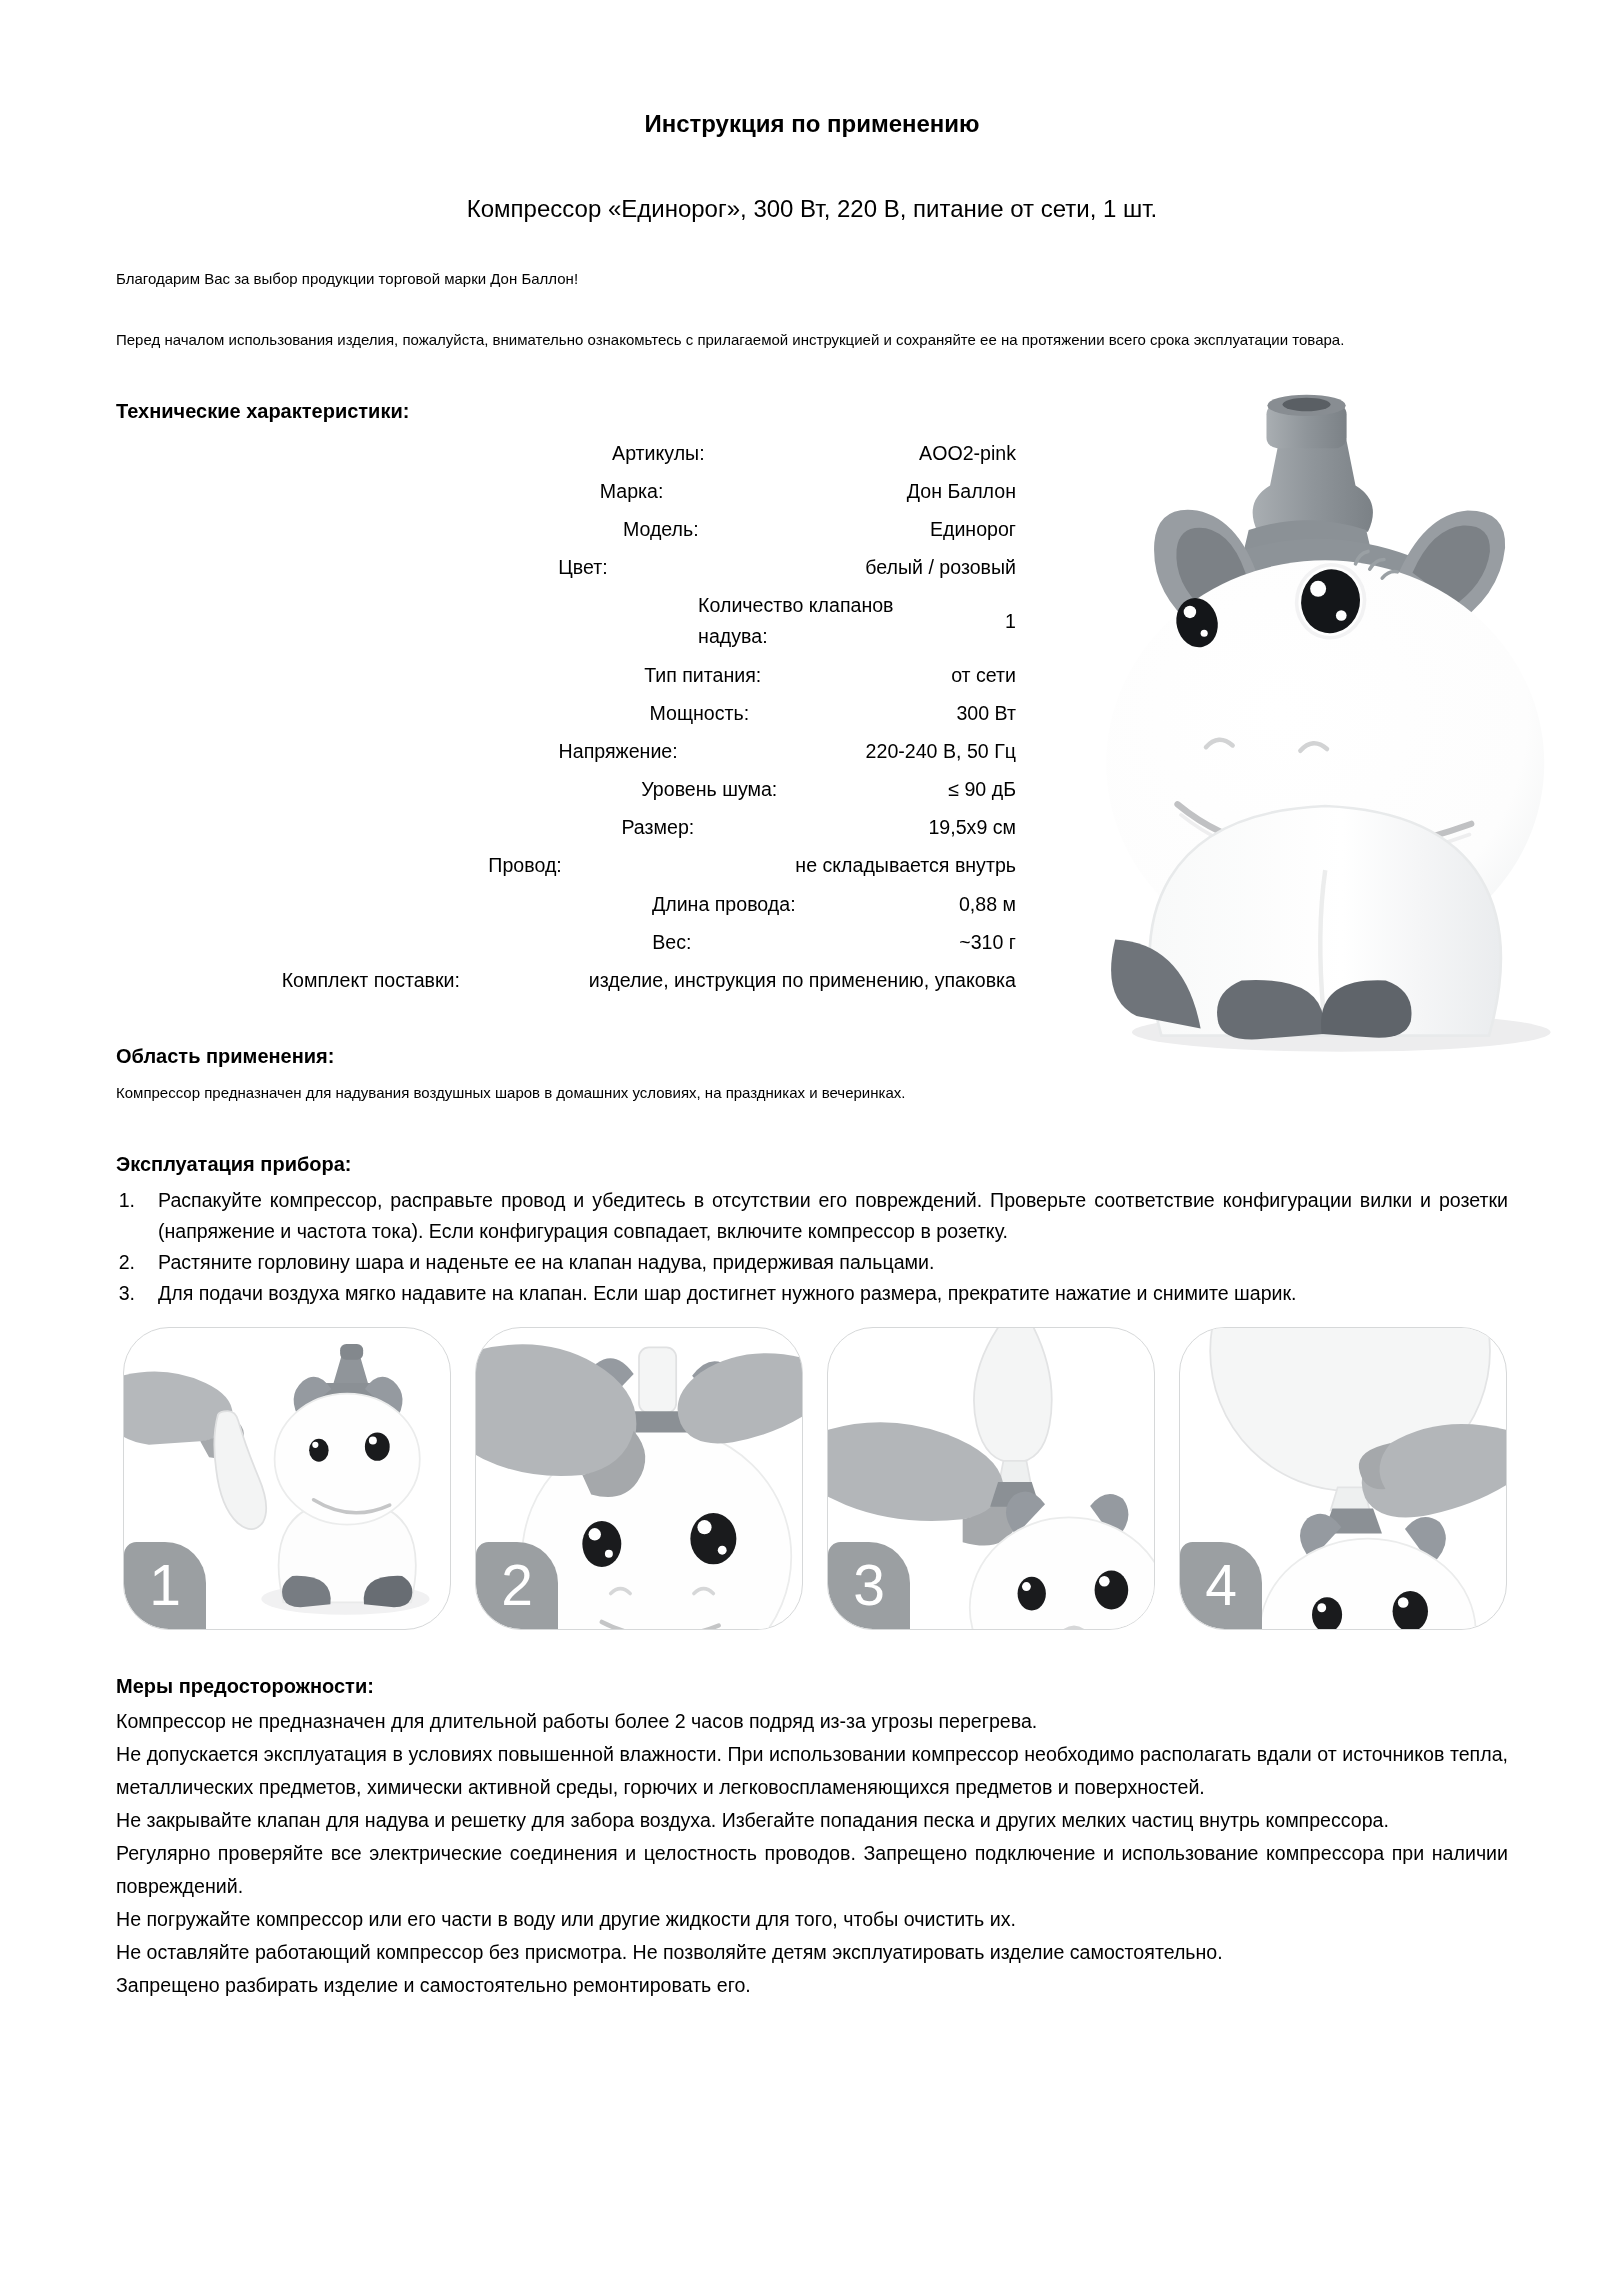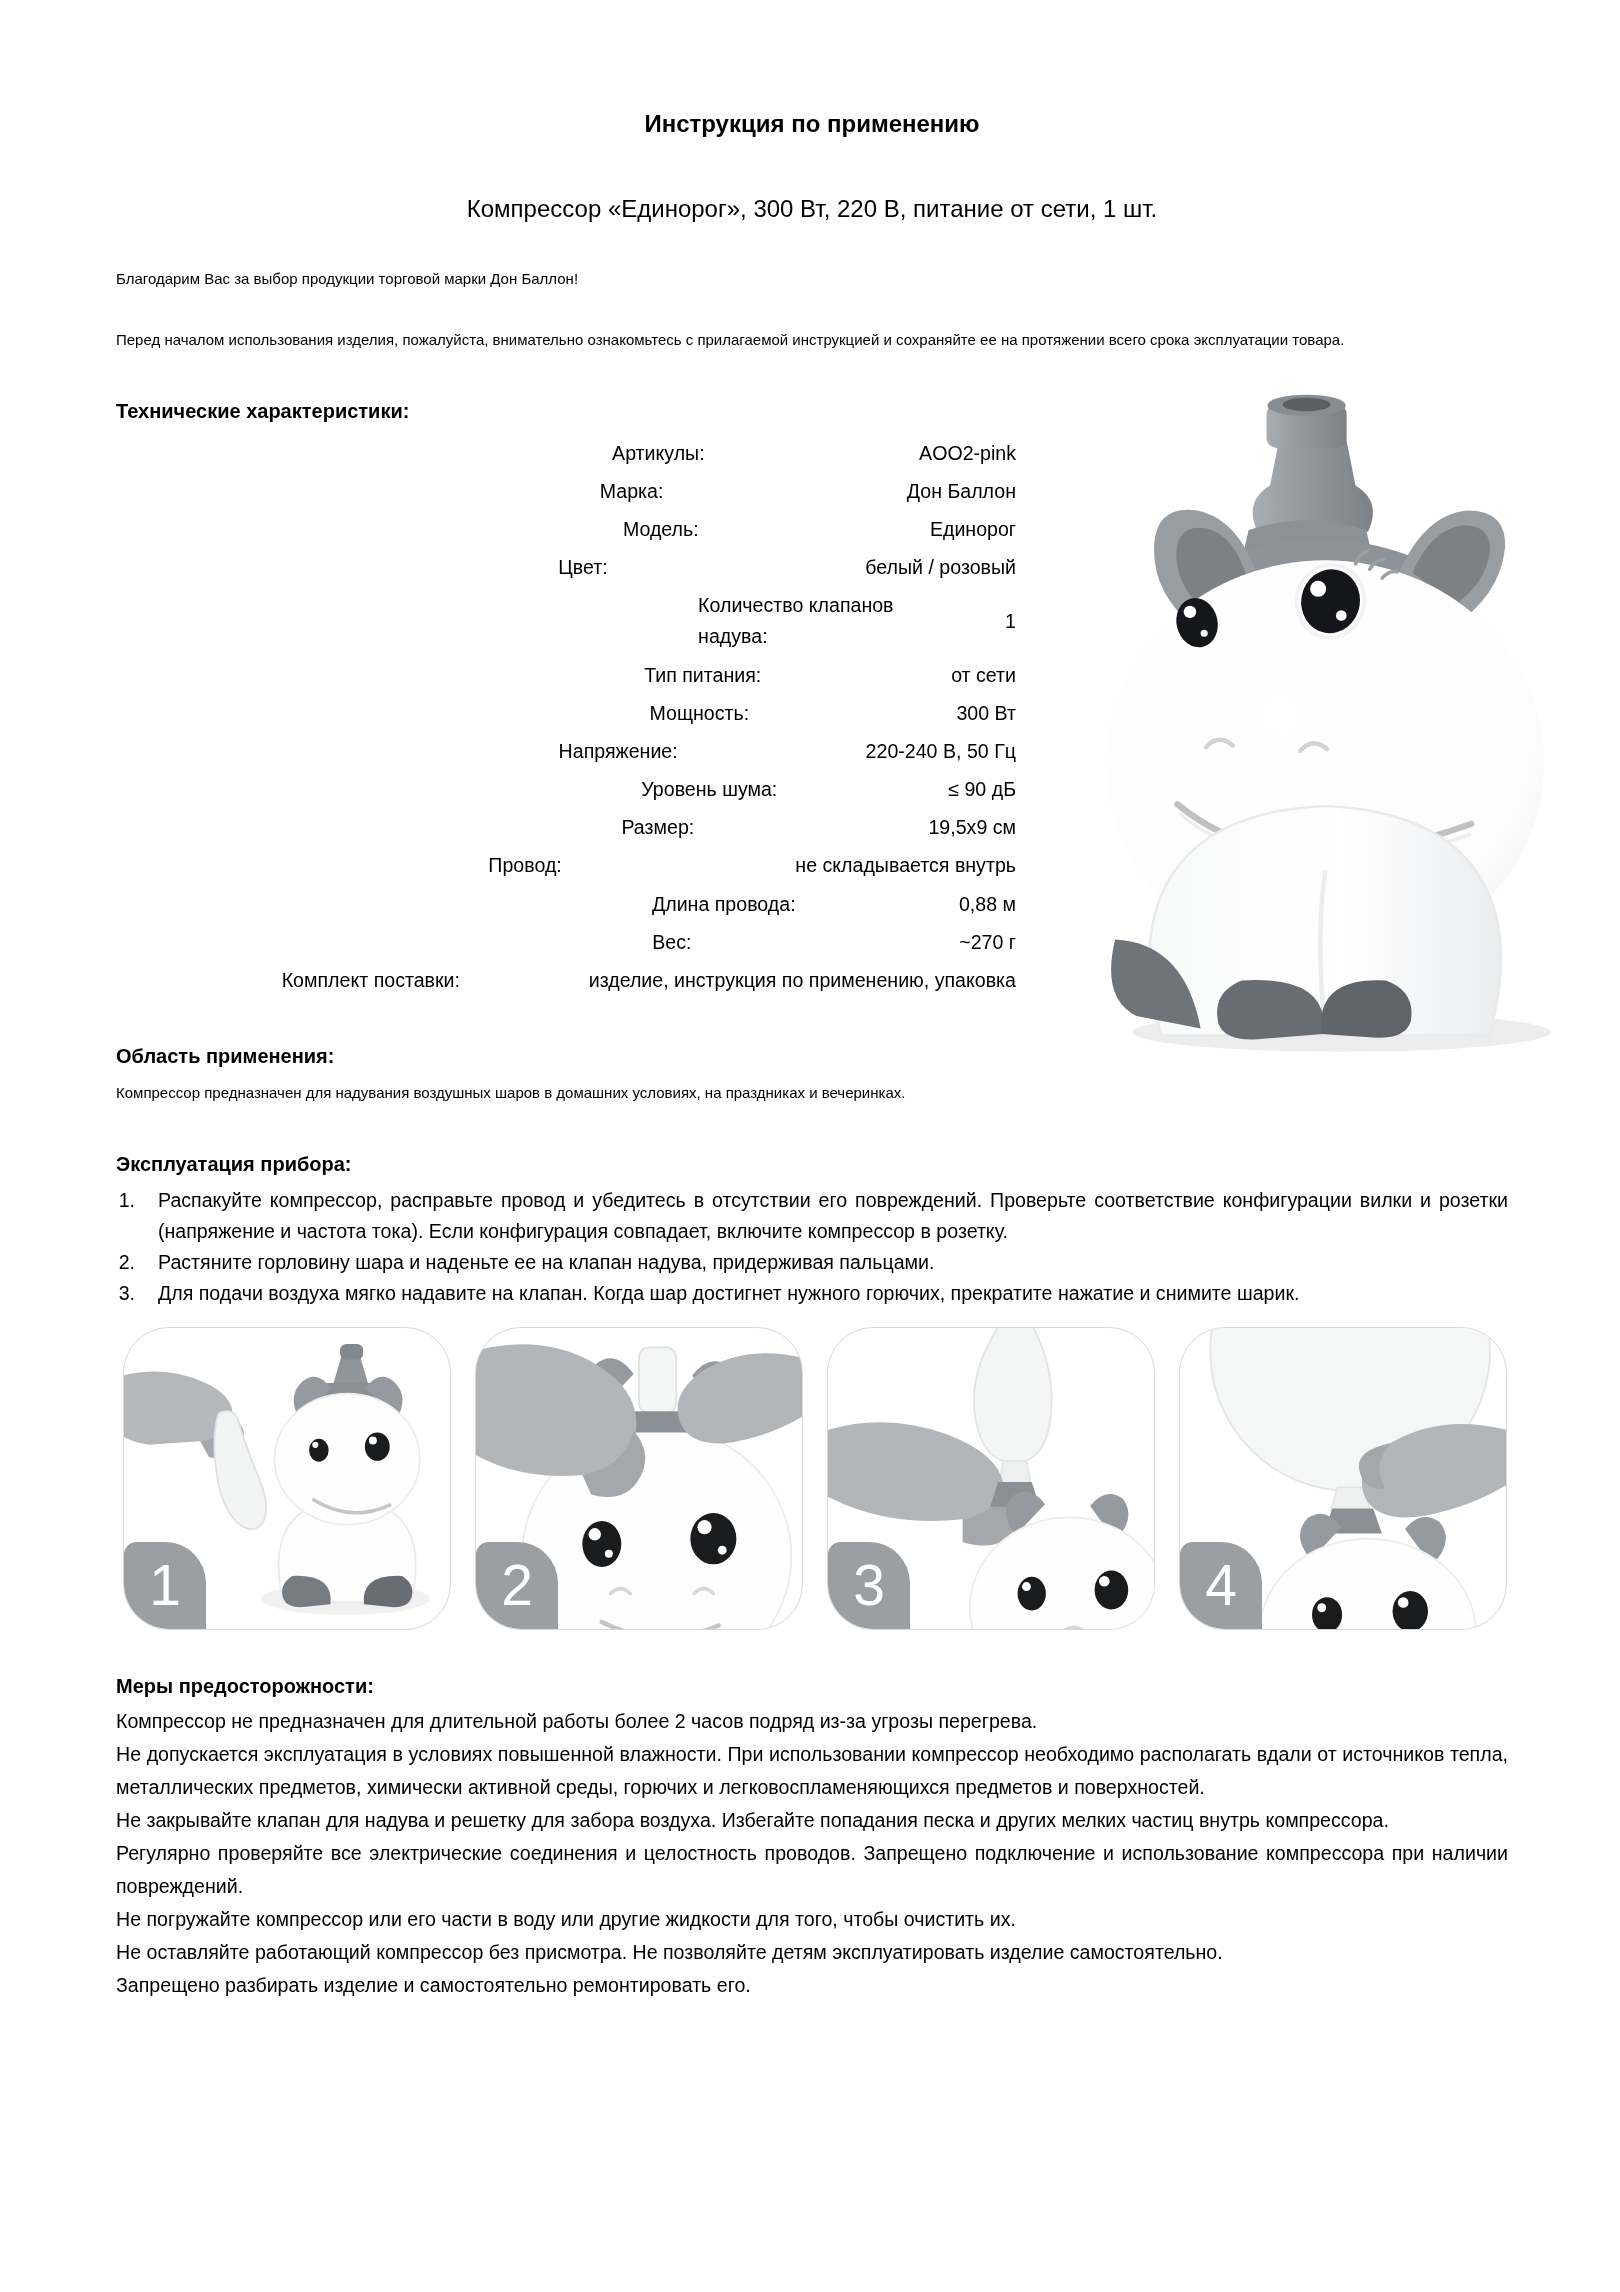--- a/index.html
+++ b/index.html
@@ -107,21 +107,21 @@
     <div class="spec-row">
         <div class="spec-label">Провод:</div>
         <div class="spec-value">не складывается внутрь</div>
       </div>
     <div class="spec-row">
         <div class="spec-label">Длина провода:</div>
         <div class="spec-value">0,88 м</div>
       </div>
     <div class="spec-row">
         <div class="spec-label">Вес:</div>
-        <div class="spec-value">~270 г</div>
+        <div class="spec-value">~310 г</div>
       </div>
     <div class="spec-row">
         <div class="spec-label">Комплект поставки:</div>
         <div class="spec-value">изделие, инструкция по применению, упаковка</div>
       </div>
   </div>
 
   <div class="unicorn-figure">
     <svg viewBox="0 0 574 754">
       <defs>
@@ -189,21 +189,21 @@
     </svg>
   </div>
 
   <div class="sec">Область применения:</div>
   <p class="body app-text">Компрессор предназначен для надувания воздушных шаров в домашних условиях, на праздниках и вечеринках.</p>
 
   <div class="sec">Эксплуатация прибора:</div>
   <ol class="op-list">
     <li class="op-item"><span class="op-num">1.</span><span>Распакуйте компрессор, расправьте провод и убедитесь в отсутствии его повреждений. Проверьте соответствие конфигурации вилки и розетки (напряжение и частота тока). Если конфигурация совпадает, включите компрессор в розетку.</span></li>
     <li class="op-item"><span class="op-num">2.</span><span>Растяните горловину шара и наденьте ее на клапан надува, придерживая пальцами.</span></li>
-    <li class="op-item"><span class="op-num">3.</span><span>Для подачи воздуха мягко надавите на клапан. Когда шар достигнет нужного горючих, прекратите нажатие и снимите шарик.</span></li>
+    <li class="op-item"><span class="op-num">3.</span><span>Для подачи воздуха мягко надавите на клапан. Если шар достигнет нужного размера, прекратите нажатие и снимите шарик.</span></li>
   </ol>
 
   <div class="steps-row">
 
     <div class="step-card">
       <svg viewBox="0 0 368 340">
         <g fill="#b5b8bb">
           <path d="M-10 56 Q 44 40 92 62 Q 126 78 122 102 Q 118 124 86 128 L 28 132 Q -8 126 -10 110 Z"></path>
           <path d="M86 128 q32 -5 36 -26 q20 10 10 32 q-9 17 -36 12 z" fill="#a6a9ac"></path>
         </g>

